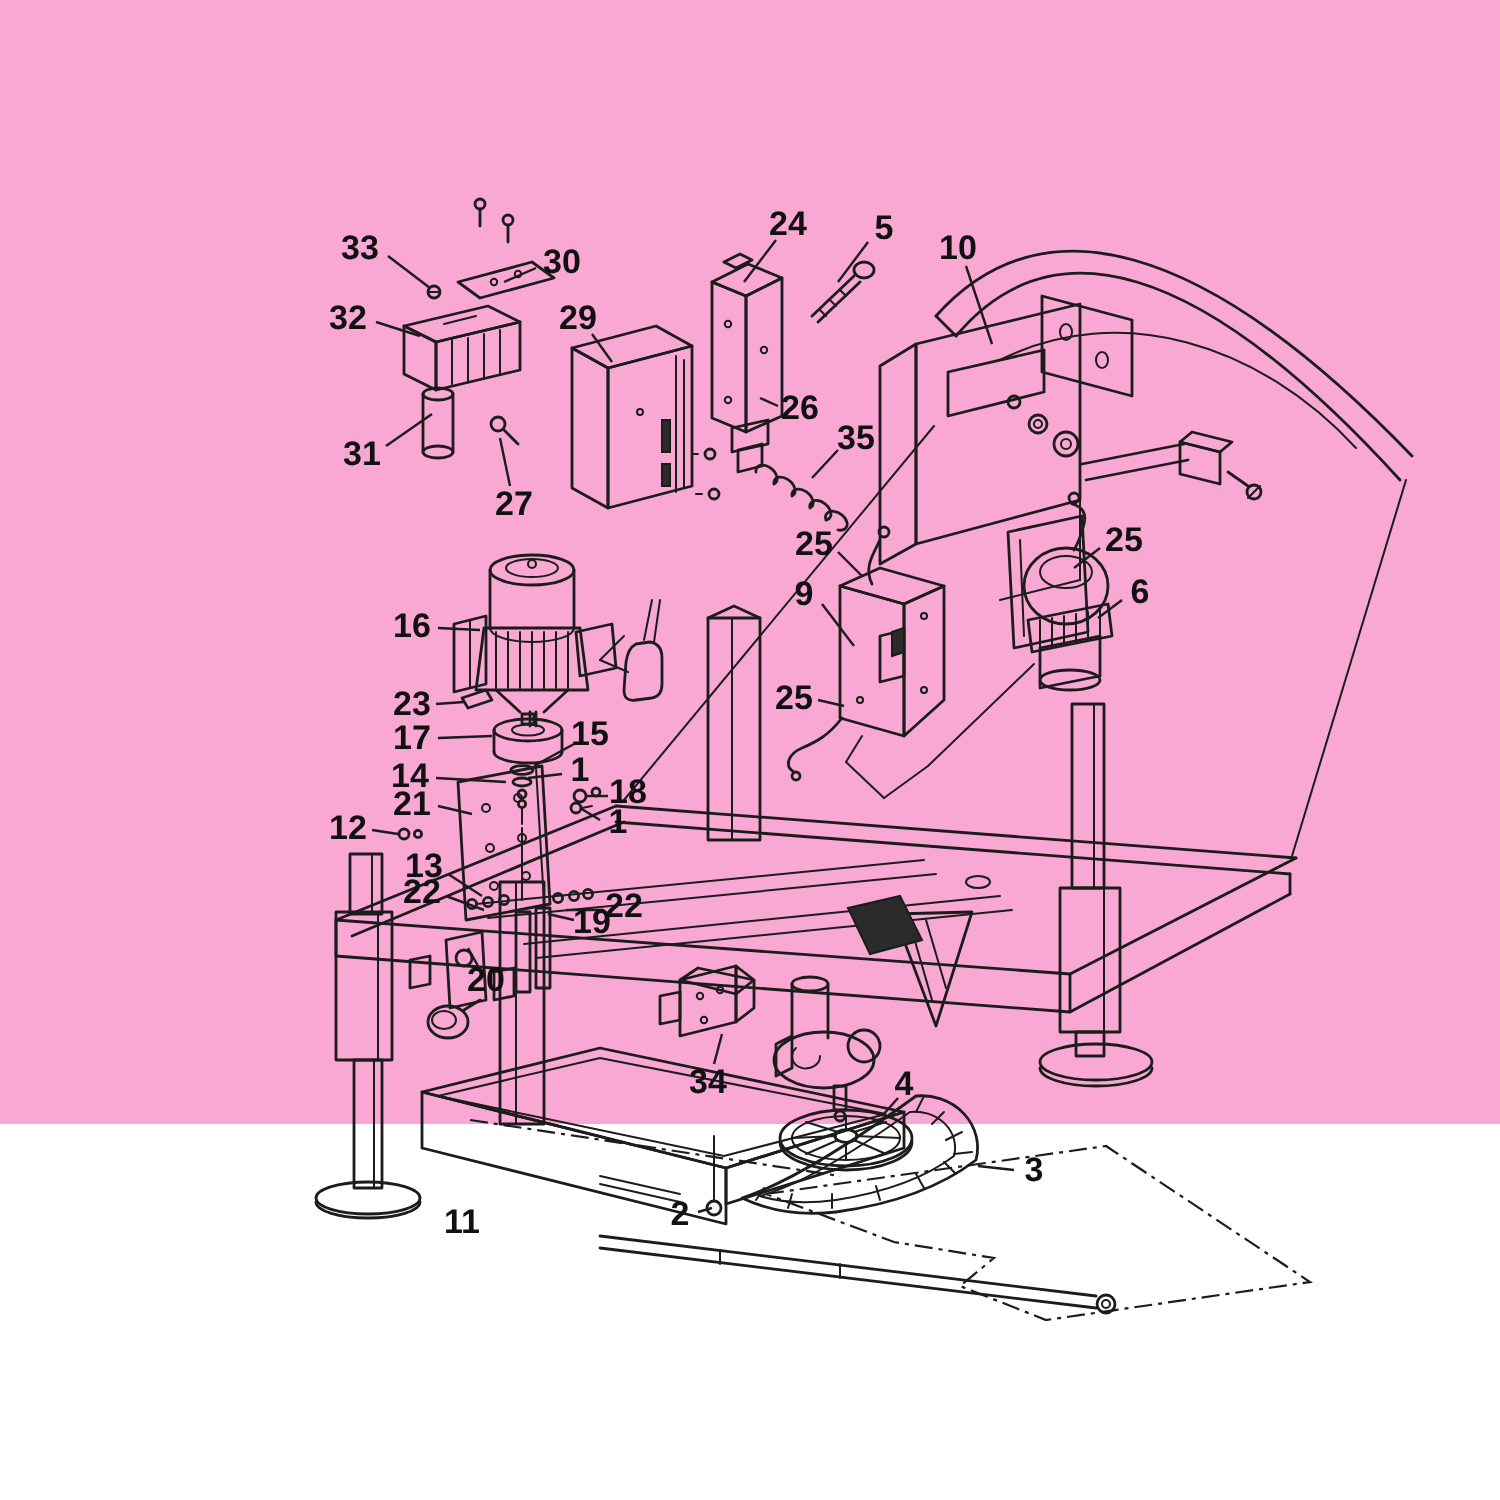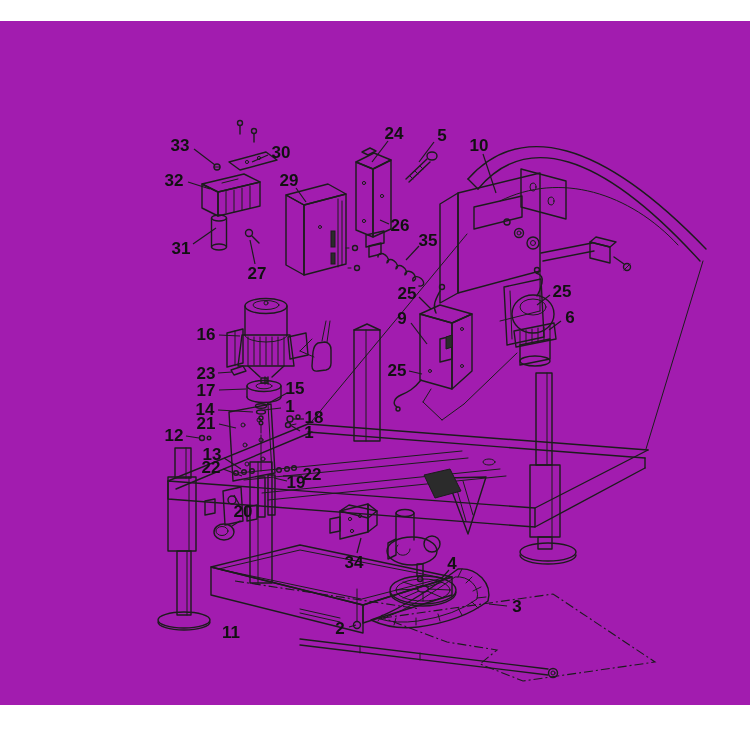--- a/index.html
+++ b/index.html
@@ -1,16 +1,16 @@
 <!DOCTYPE html>
 <html><head>
 <meta charset="utf-8">
 <style>
   html,body{margin:0;padding:0;background:#ffffff;width:750px;height:750px;overflow:hidden;}
-  .stage{position:relative;width:750px;height:684px;background:#a21caf;font-family:"Liberation Sans",sans-serif;margin-top:21px;}
+  .stage{position:relative;width:750px;height:562px;background:#f9a8d4;font-family:"Liberation Sans",sans-serif;}
   svg{display:block;}
   .ink{stroke:#1c1c1c;fill:none;stroke-width:1.4;stroke-linecap:round;stroke-linejoin:round;}
   .thin{stroke:#1c1c1c;fill:none;stroke-width:1;stroke-linecap:round;}
   .dark{fill:#2b2b2b;stroke:#1c1c1c;stroke-width:1;}
   .phantom{stroke:#1c1c1c;fill:none;stroke-width:1.1;stroke-dasharray:9 3 2 3;}
   .lead{stroke:#1c1c1c;stroke-width:1.2;fill:none;}
   .lbl{font-family:"Liberation Sans",sans-serif;font-weight:bold;font-size:17px;fill:#111;}
 </style>
 </head>
 <body>

